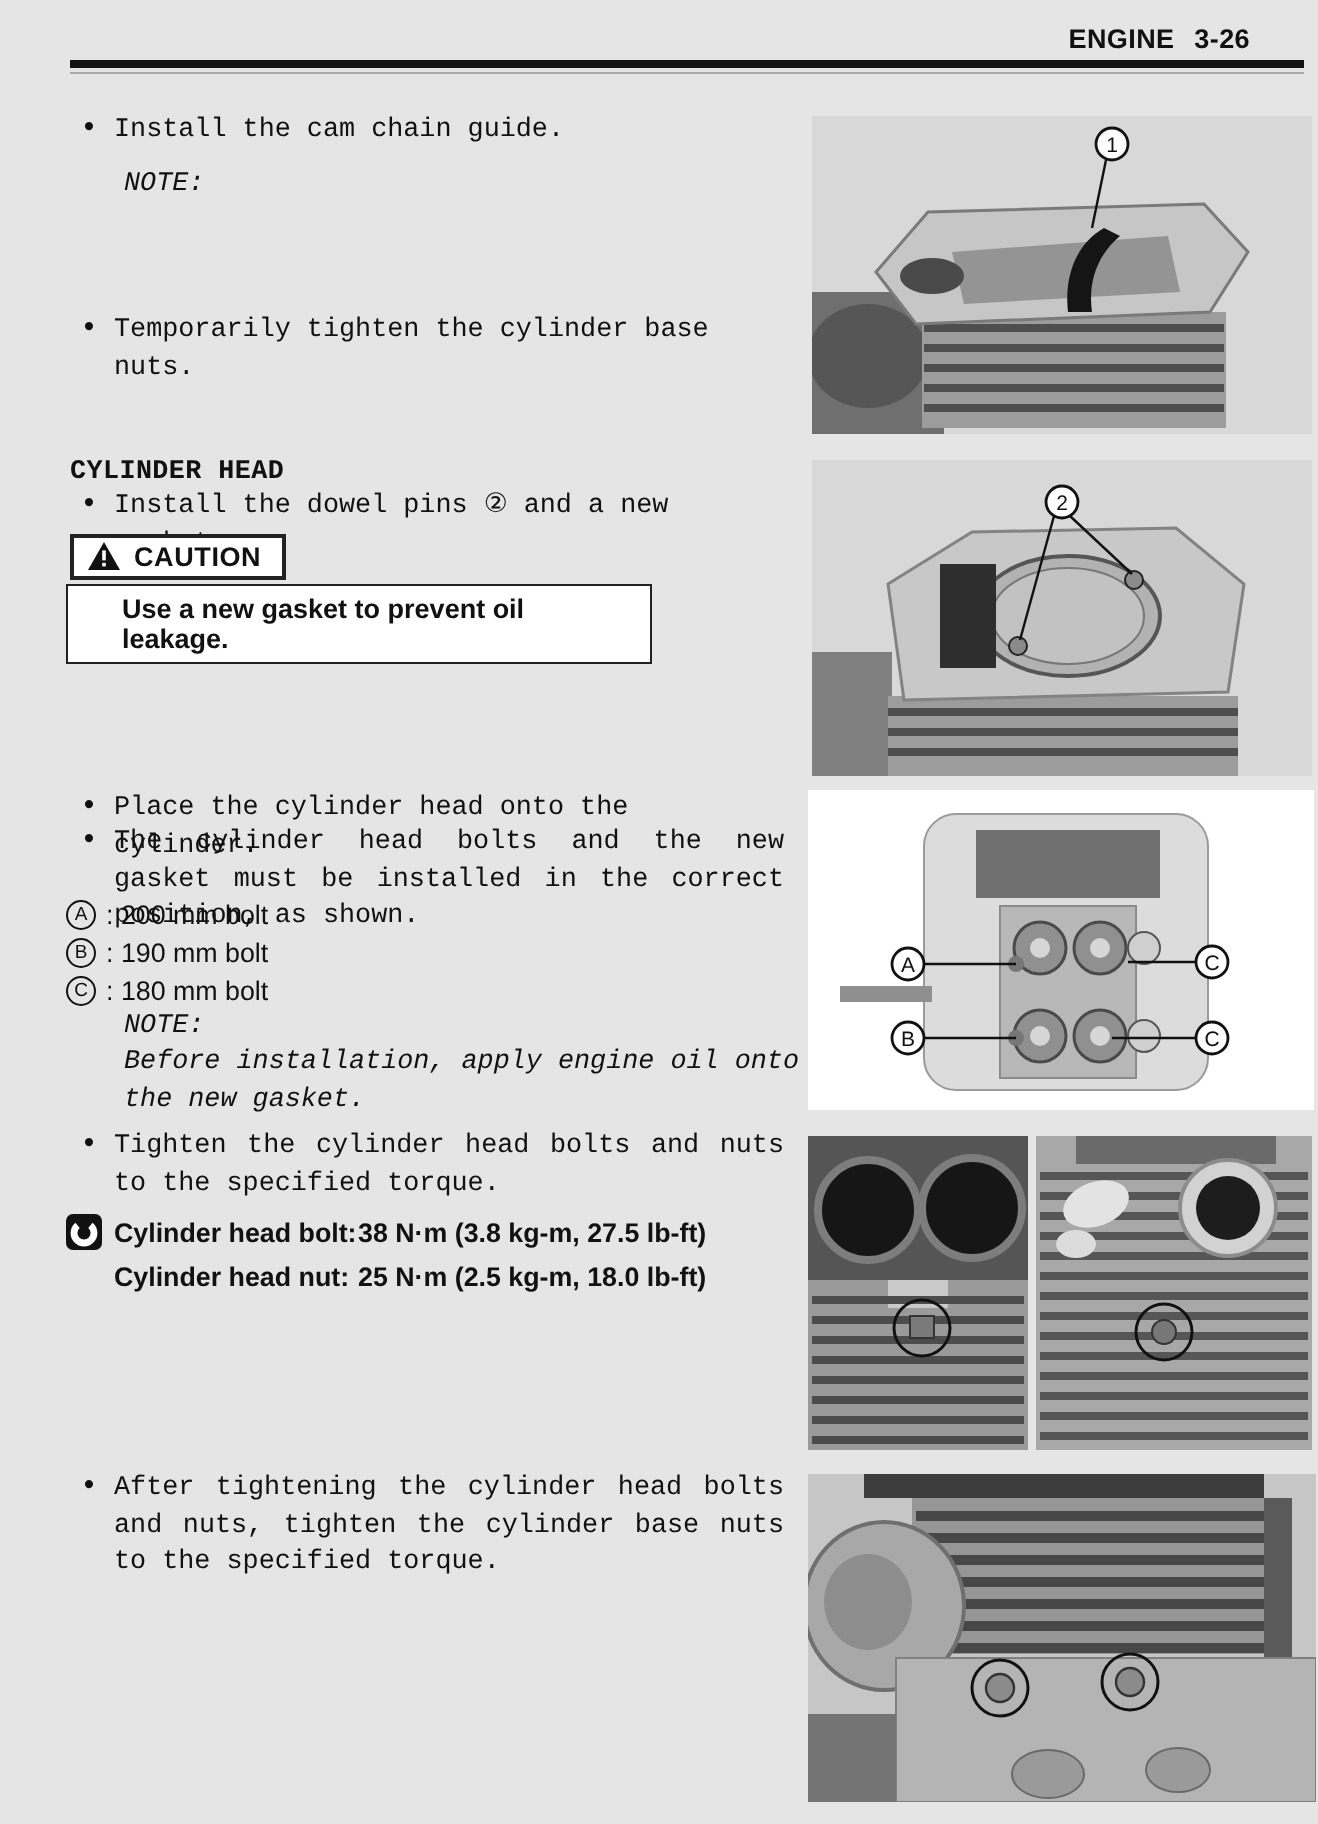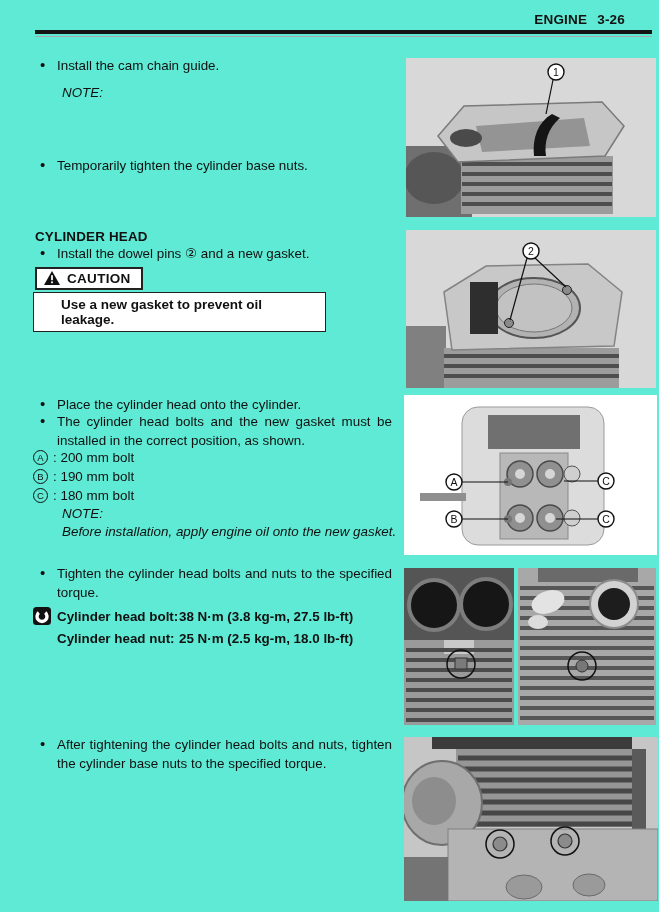--- a/index.html
+++ b/index.html
@@ -2,33 +2,33 @@
 <html><head>
 <meta charset="utf-8">
 <style>
   * { margin:0; padding:0; box-sizing:border-box; }
   html,body { background:#ffffff; }
   body {
     width:659px; height:912px;
     font-family:"Liberation Sans","DejaVu Sans",sans-serif;
     color:#111;
   }
-  .page { position:relative; width:659px; height:912px; background:#5eead4; overflow:hidden; }
+  .page { position:relative; width:659px; height:912px; background:#e5e5e5; overflow:hidden; }
 
   
   .header-title {
     position:absolute; top:12px; left:0; right:34px;
     text-align:right; font-size:13.5px; font-weight:700; word-spacing:6px;
     letter-spacing:.2px;
   }
   .header-rule  { position:absolute; left:35px; top:30px; width:617px; height:4px; background:#141414; }
   .header-rule-shadow { position:absolute; left:35px; top:36px; width:617px; height:1px; background:#a9a9a9; }
 
   
-  .tblock { position:absolute; left:35px; width:357px; font-size:13.4px; line-height:18.5px; }
+  .tblock { position:absolute; left:35px; width:357px; font-size:13.4px; line-height:18.5px;font-family:Liberation Mono, monospace; }
   .bullet { padding-left:22px; }
   .bullet::before { content:"\2022"; position:absolute; left:5px; top:-1px; font-size:15px; }
   .just   { text-align:justify; }
   .note   { font-style:italic;margin-left:27px; }
   .heading{ font-weight:700; letter-spacing:.2px; }
 
   
   .caution-badge {
     position:absolute; left:35px; top:267px;
     display:inline-flex; gap:7px;

